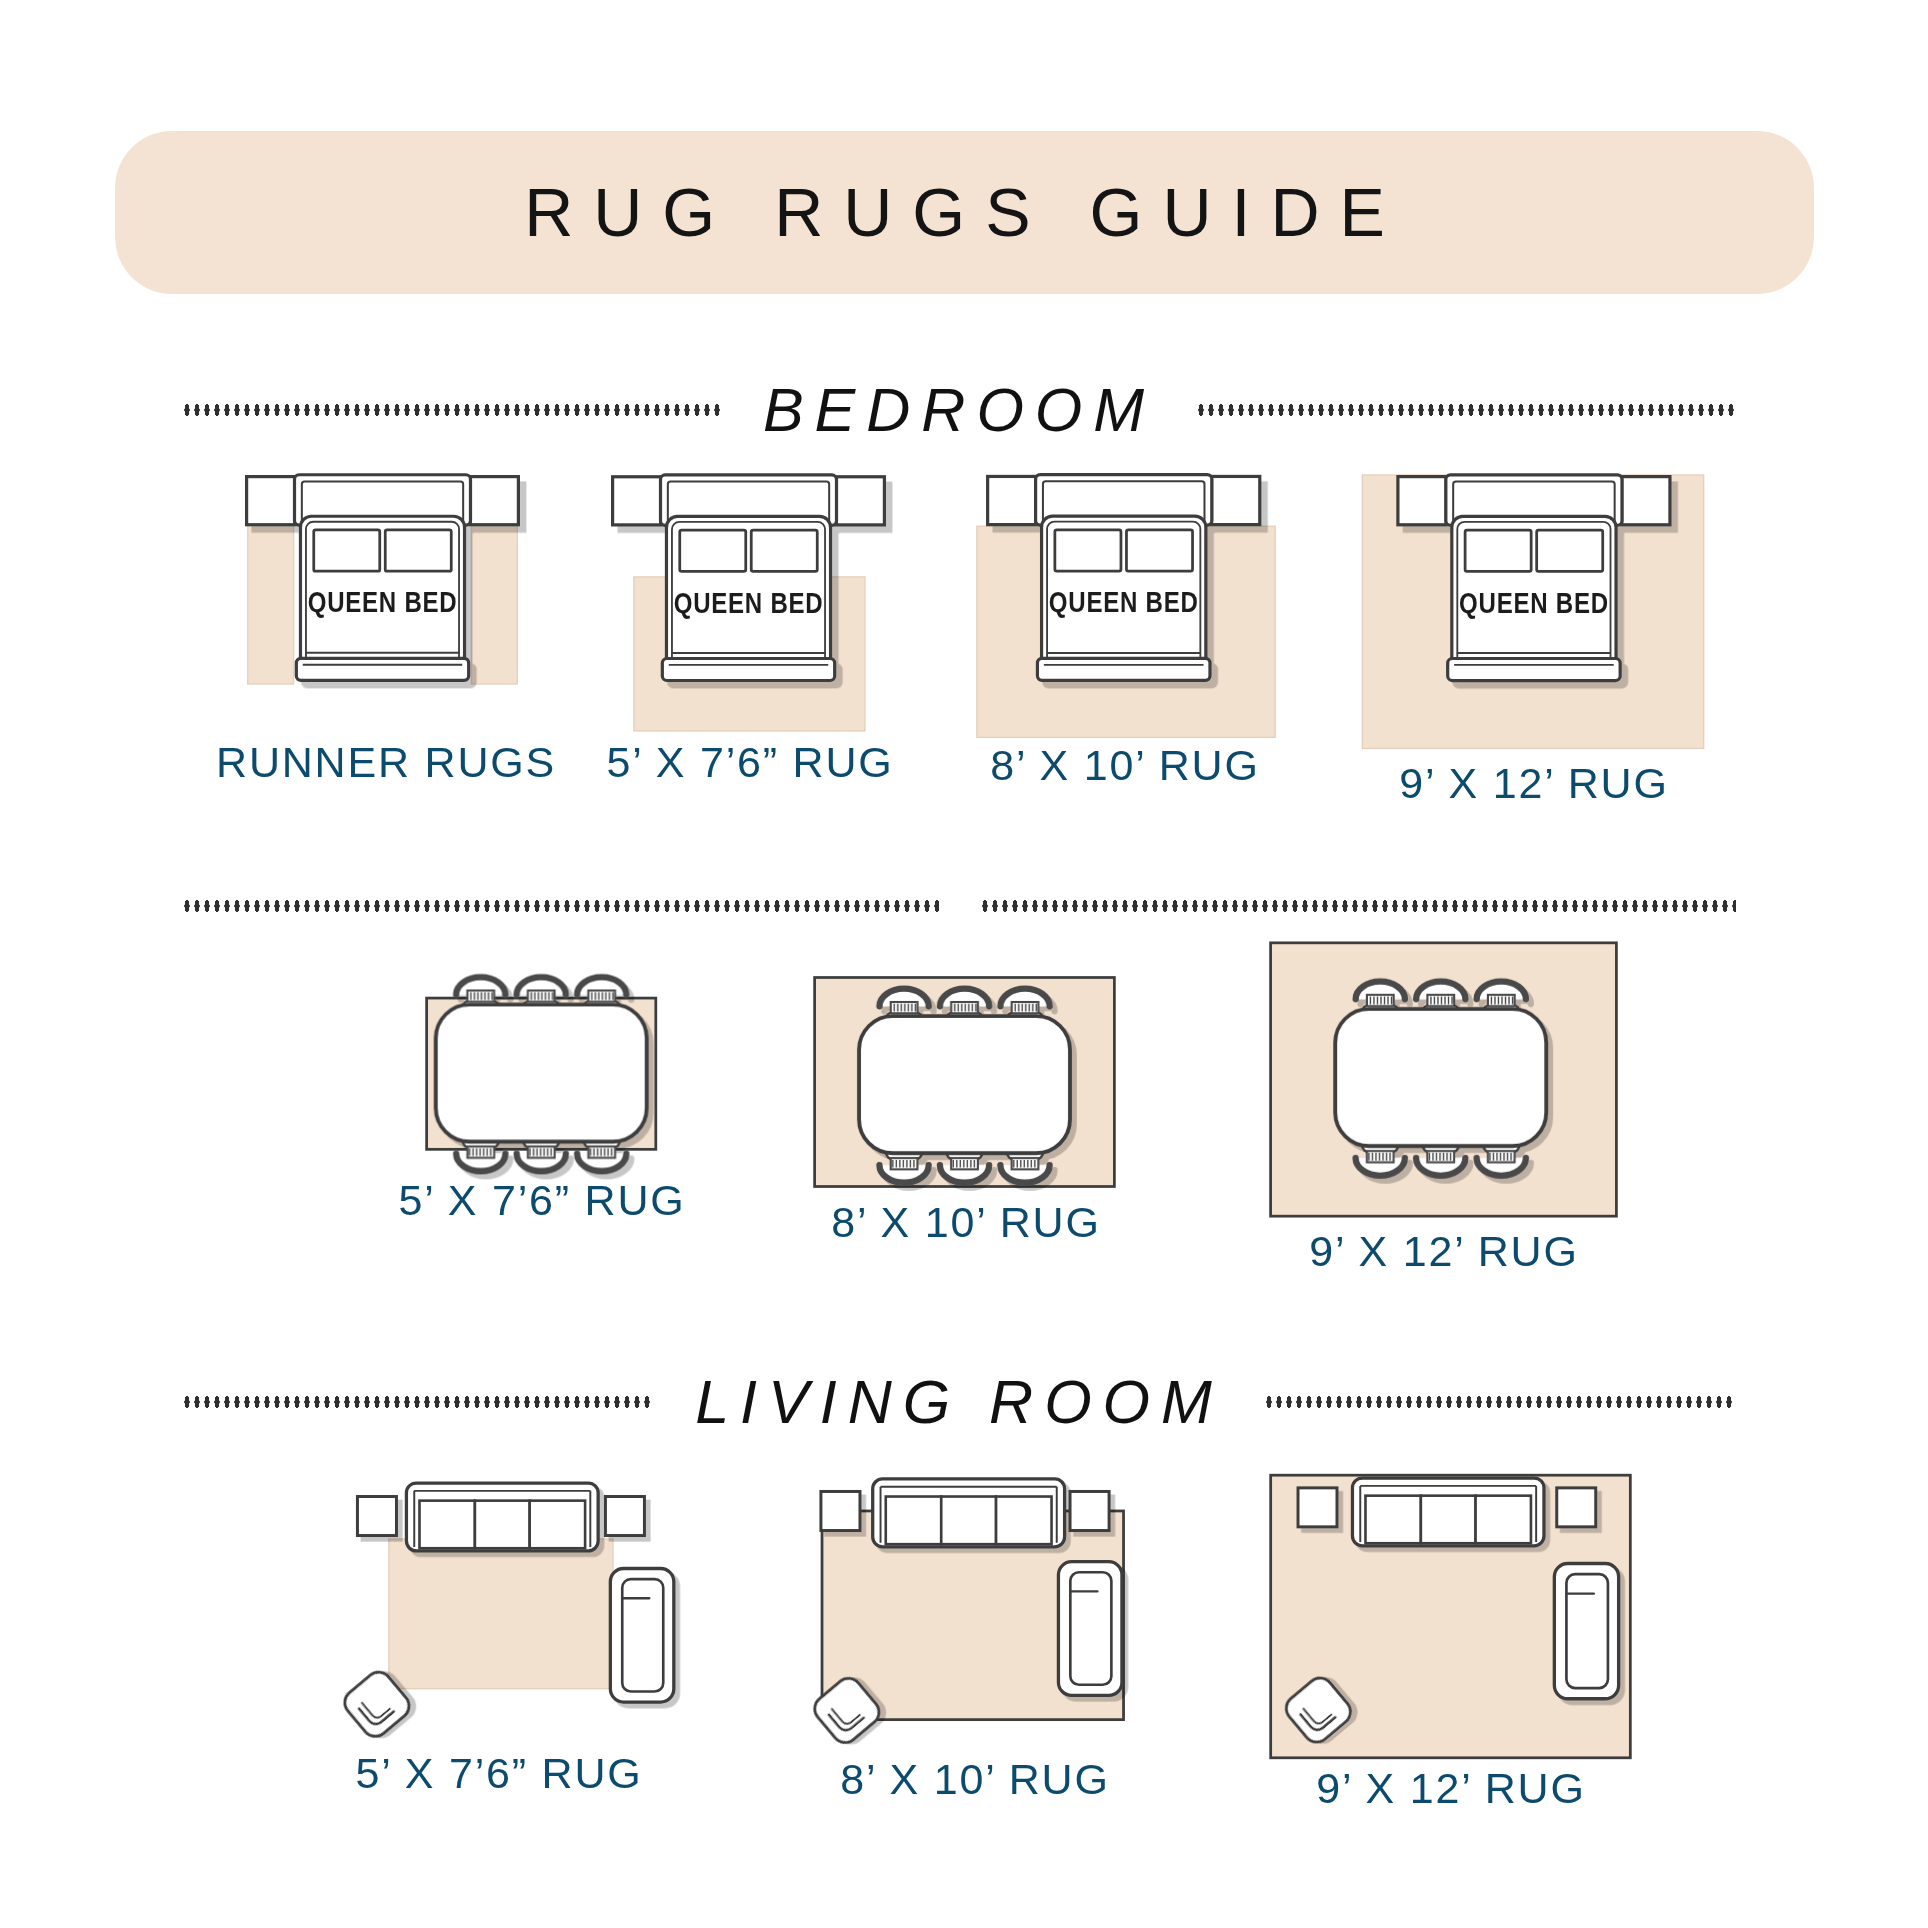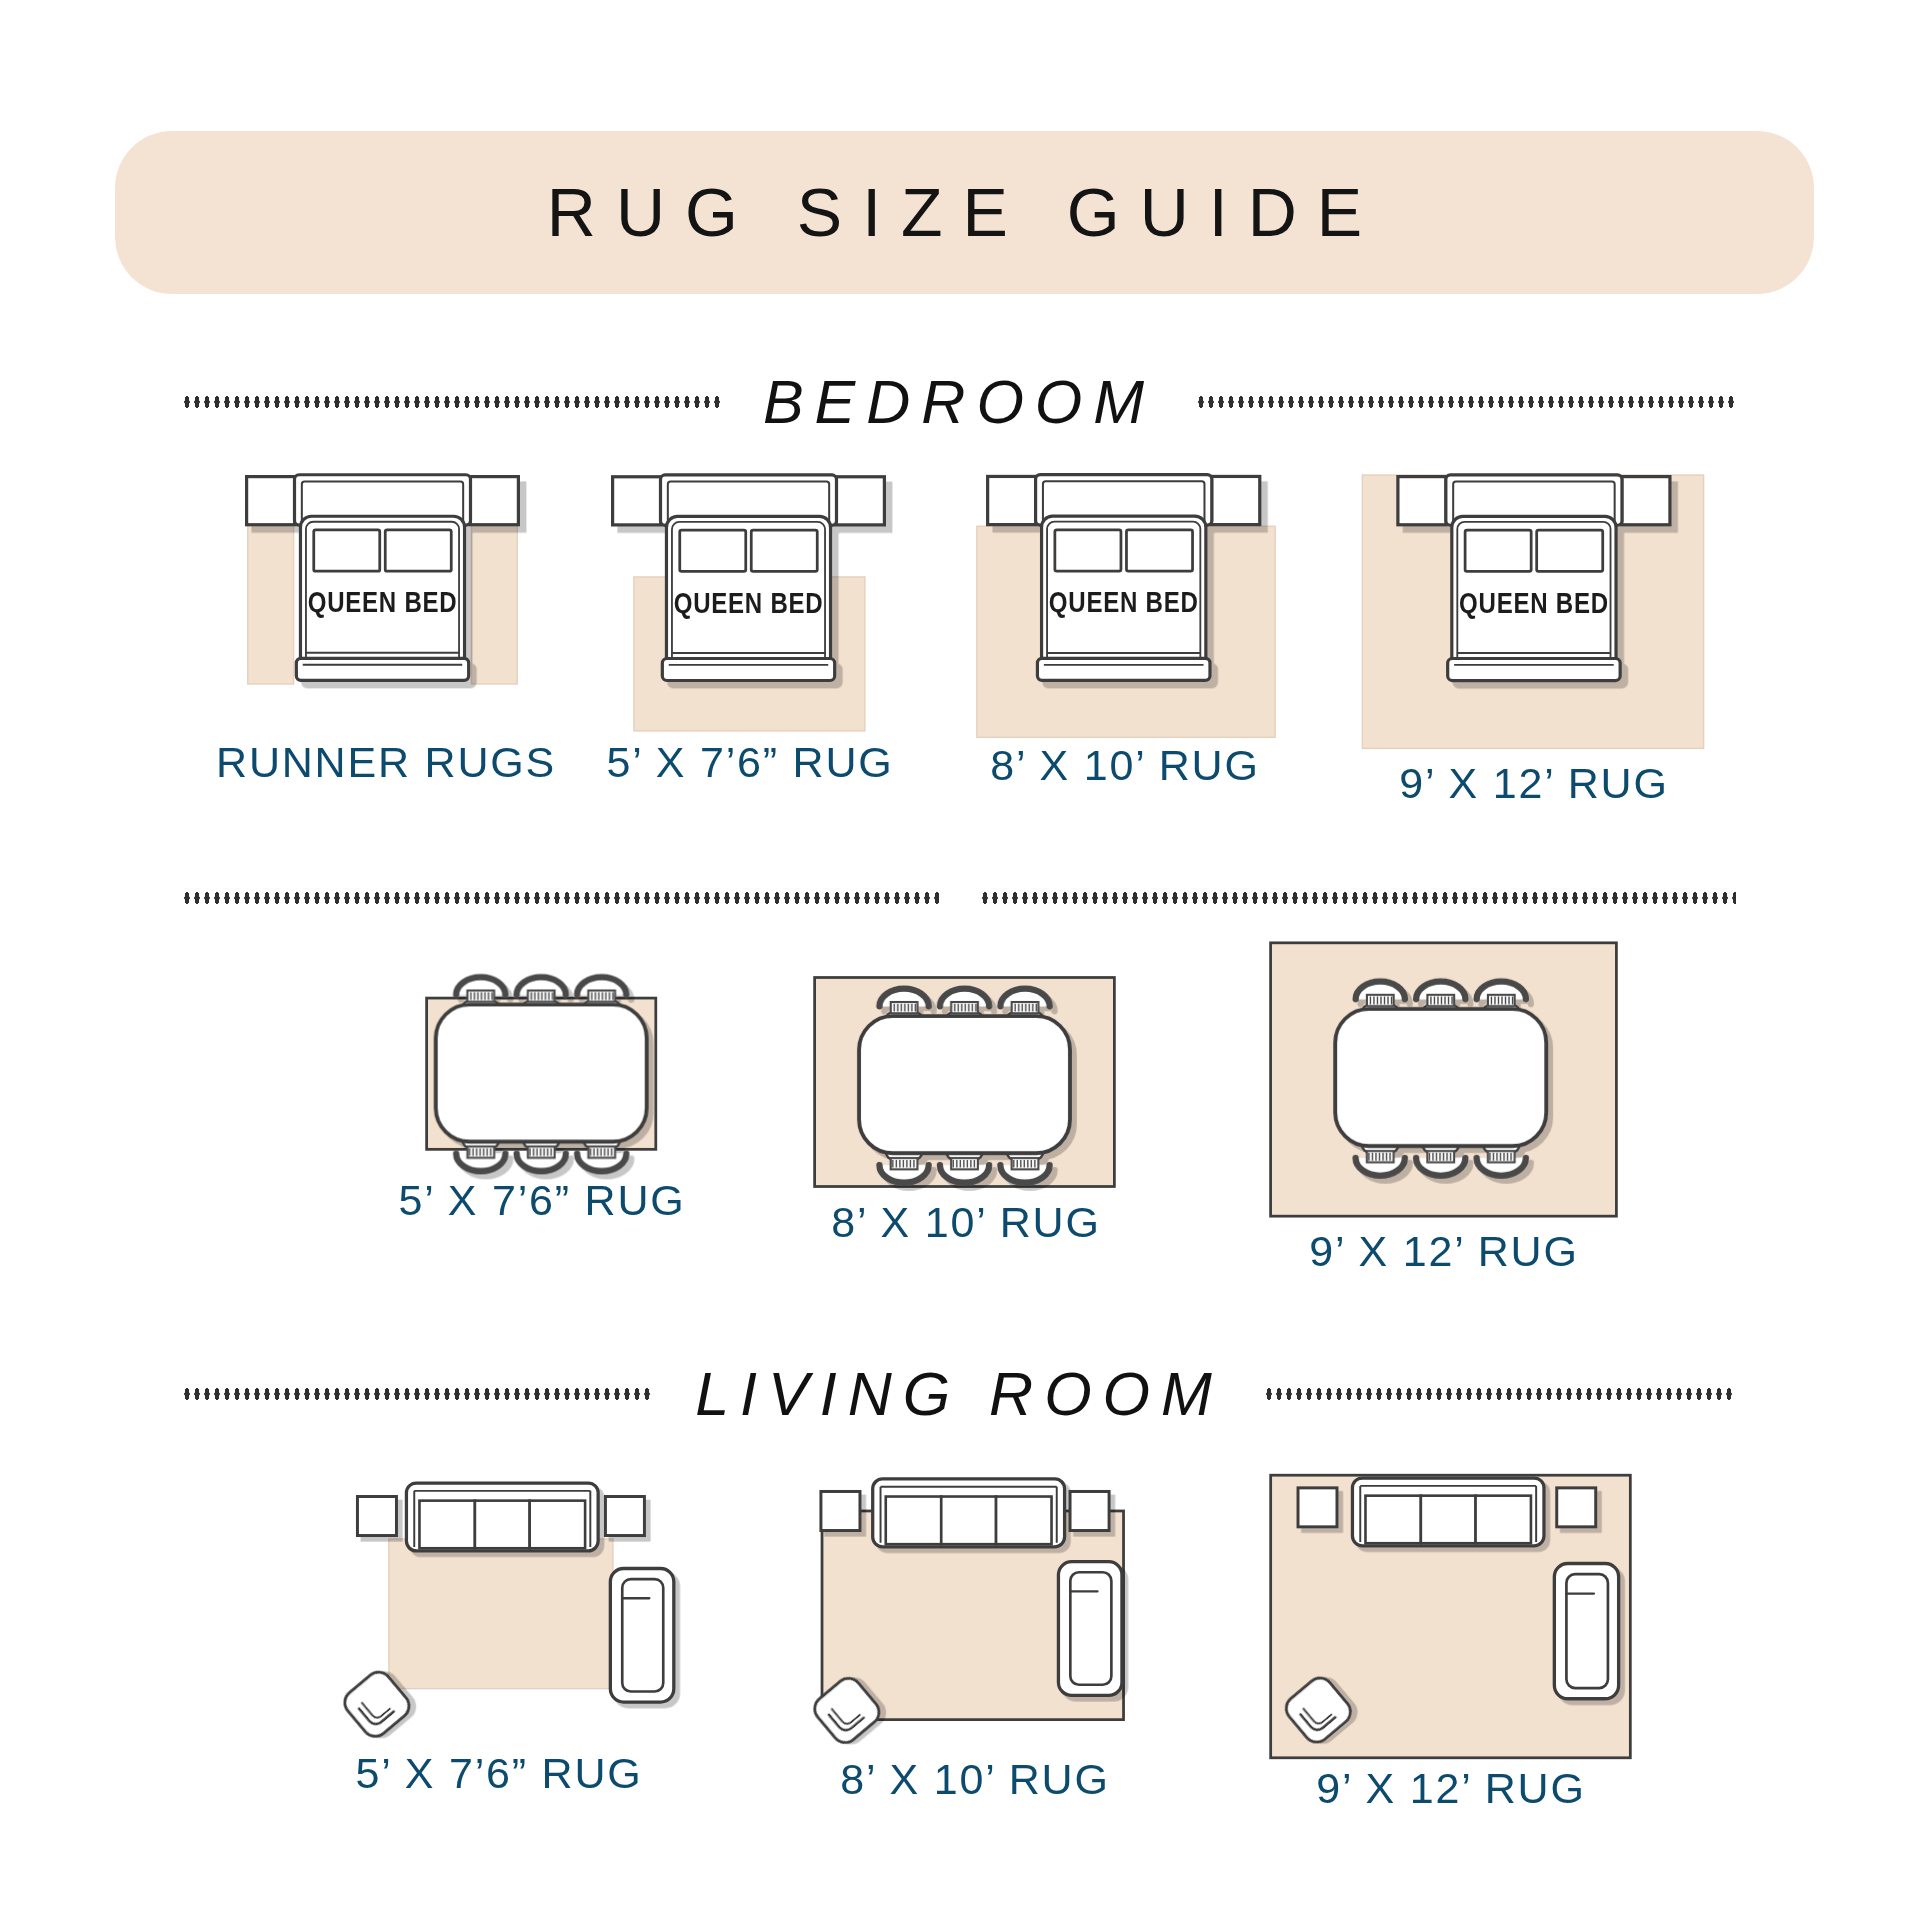--- a/index.html
+++ b/index.html
@@ -5,21 +5,21 @@
   html,body{margin:0;padding:0;background:#ffffff;}
   #canvas{position:relative;width:1928px;height:1928px;background:#ffffff;overflow:hidden;
           font-family:"Liberation Sans", sans-serif;}
   
   .banner{position:absolute;left:115px;top:131px;width:1699px;height:163px;
           background:var(--banner,#f4e3d3);border-radius:57px;}
   .banner h1{margin:0;text-align:center;line-height:163px;font-size:68px;
              letter-spacing:20px;font-weight:500;color:#141414;}
   
   .section-header{position:absolute;left:182px;width:1554px;height:70px;
-                  display:flex;align-items:center;gap:41px;}
+                  display:flex;align-items:center;gap:41px;margin-top:8px;}
   .dots{flex:1;height:18.4px;
         background-image:radial-gradient(ellipse 2.6px 6px at 50% 50%, #2f2f2f 96%, transparent 100%);
         background-size:10px 18.4px;background-repeat:repeat-x;background-position:left center;}
   .section-title{font-style:italic;font-size:61px;font-weight:500;letter-spacing:11px;
                  color:#111;white-space:nowrap;}
   
   svg.diagram{position:absolute;overflow:visible;}
   .size-label{position:absolute;width:386px;text-align:center;font-size:43px;
               letter-spacing:1.8px;color:#0c4a6e;line-height:50px;white-space:nowrap;}
   .bed-text{font-family:"Liberation Sans", sans-serif;font-weight:700;}
@@ -88,21 +88,21 @@
 
       <g id="accent">
         <rect x="3" y="3" width="90" height="90" rx="22" fill="#fff" stroke="var(--outline,#3d3d3d)" stroke-width="5"></rect>
         <path d="M20,34 V62 A14,14 0 0 0 34,76 H62" fill="none" stroke="var(--outline,#3d3d3d)" stroke-width="4.5" stroke-linecap="round"></path>
         <path d="M30,30 V58 A10,10 0 0 0 40,68 H60" fill="none" stroke="var(--outline,#3d3d3d)" stroke-width="3.5" stroke-linecap="round"></path>
       </g>
     </defs>
   </svg>
 
   <div class="banner">
-    <h1>RUG SIZE GUIDE</h1>
+    <h1>RUG RUGS GUIDE</h1>
   </div>
 
   <div class="section-header" style="top:367px">
     <span class="dots"></span>
     <span class="section-title">BEDROOM</span>
     <span class="dots"></span>
   </div>
 
   <svg class="diagram" style="left:245px;top:473px" width="275" height="213" viewBox="0 0 300 232" xmlns="http://www.w3.org/2000/svg">
     <rect x="3" y="57" width="50" height="173" fill="var(--rug,#f3e1d0)" stroke="var(--rug-edge,#e6d0bd)" stroke-width="1.5"></rect>

